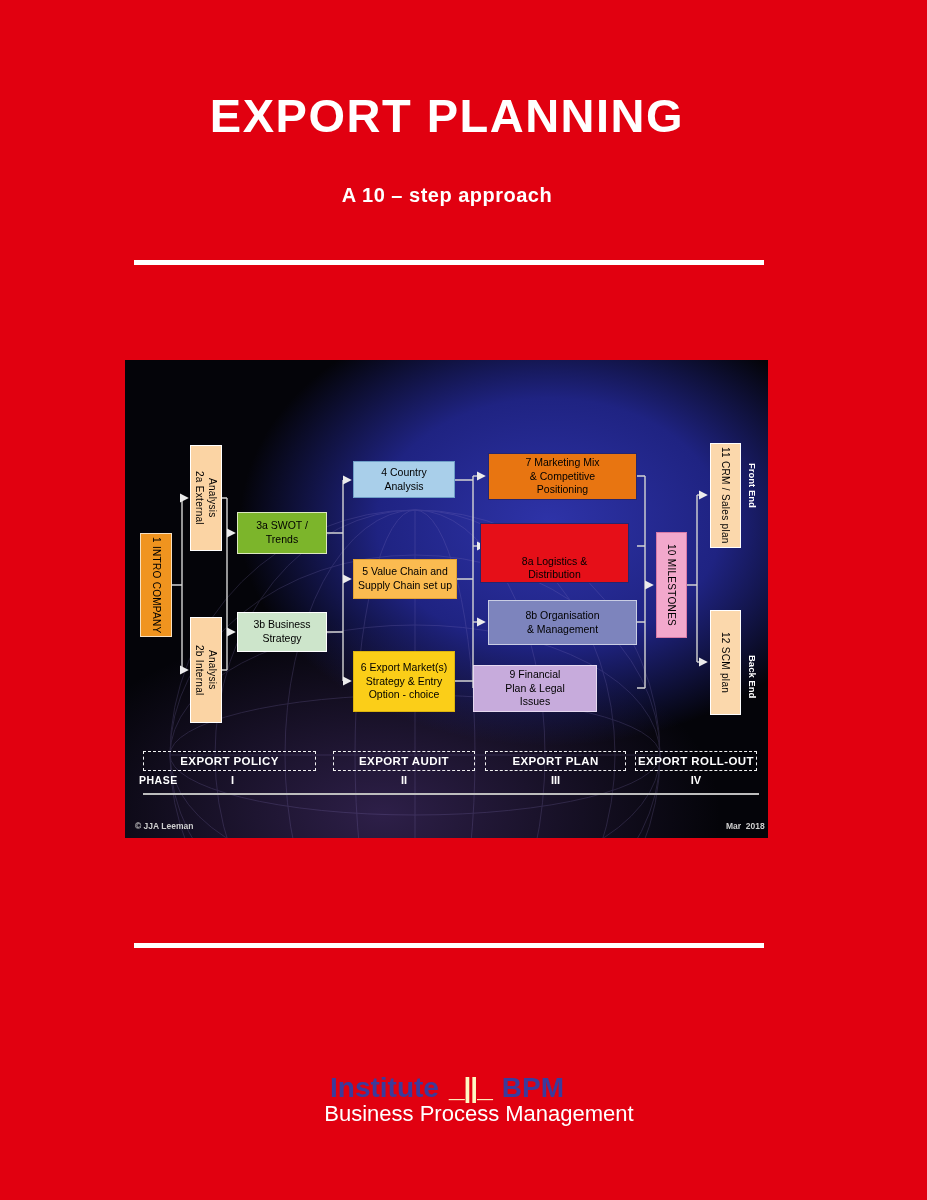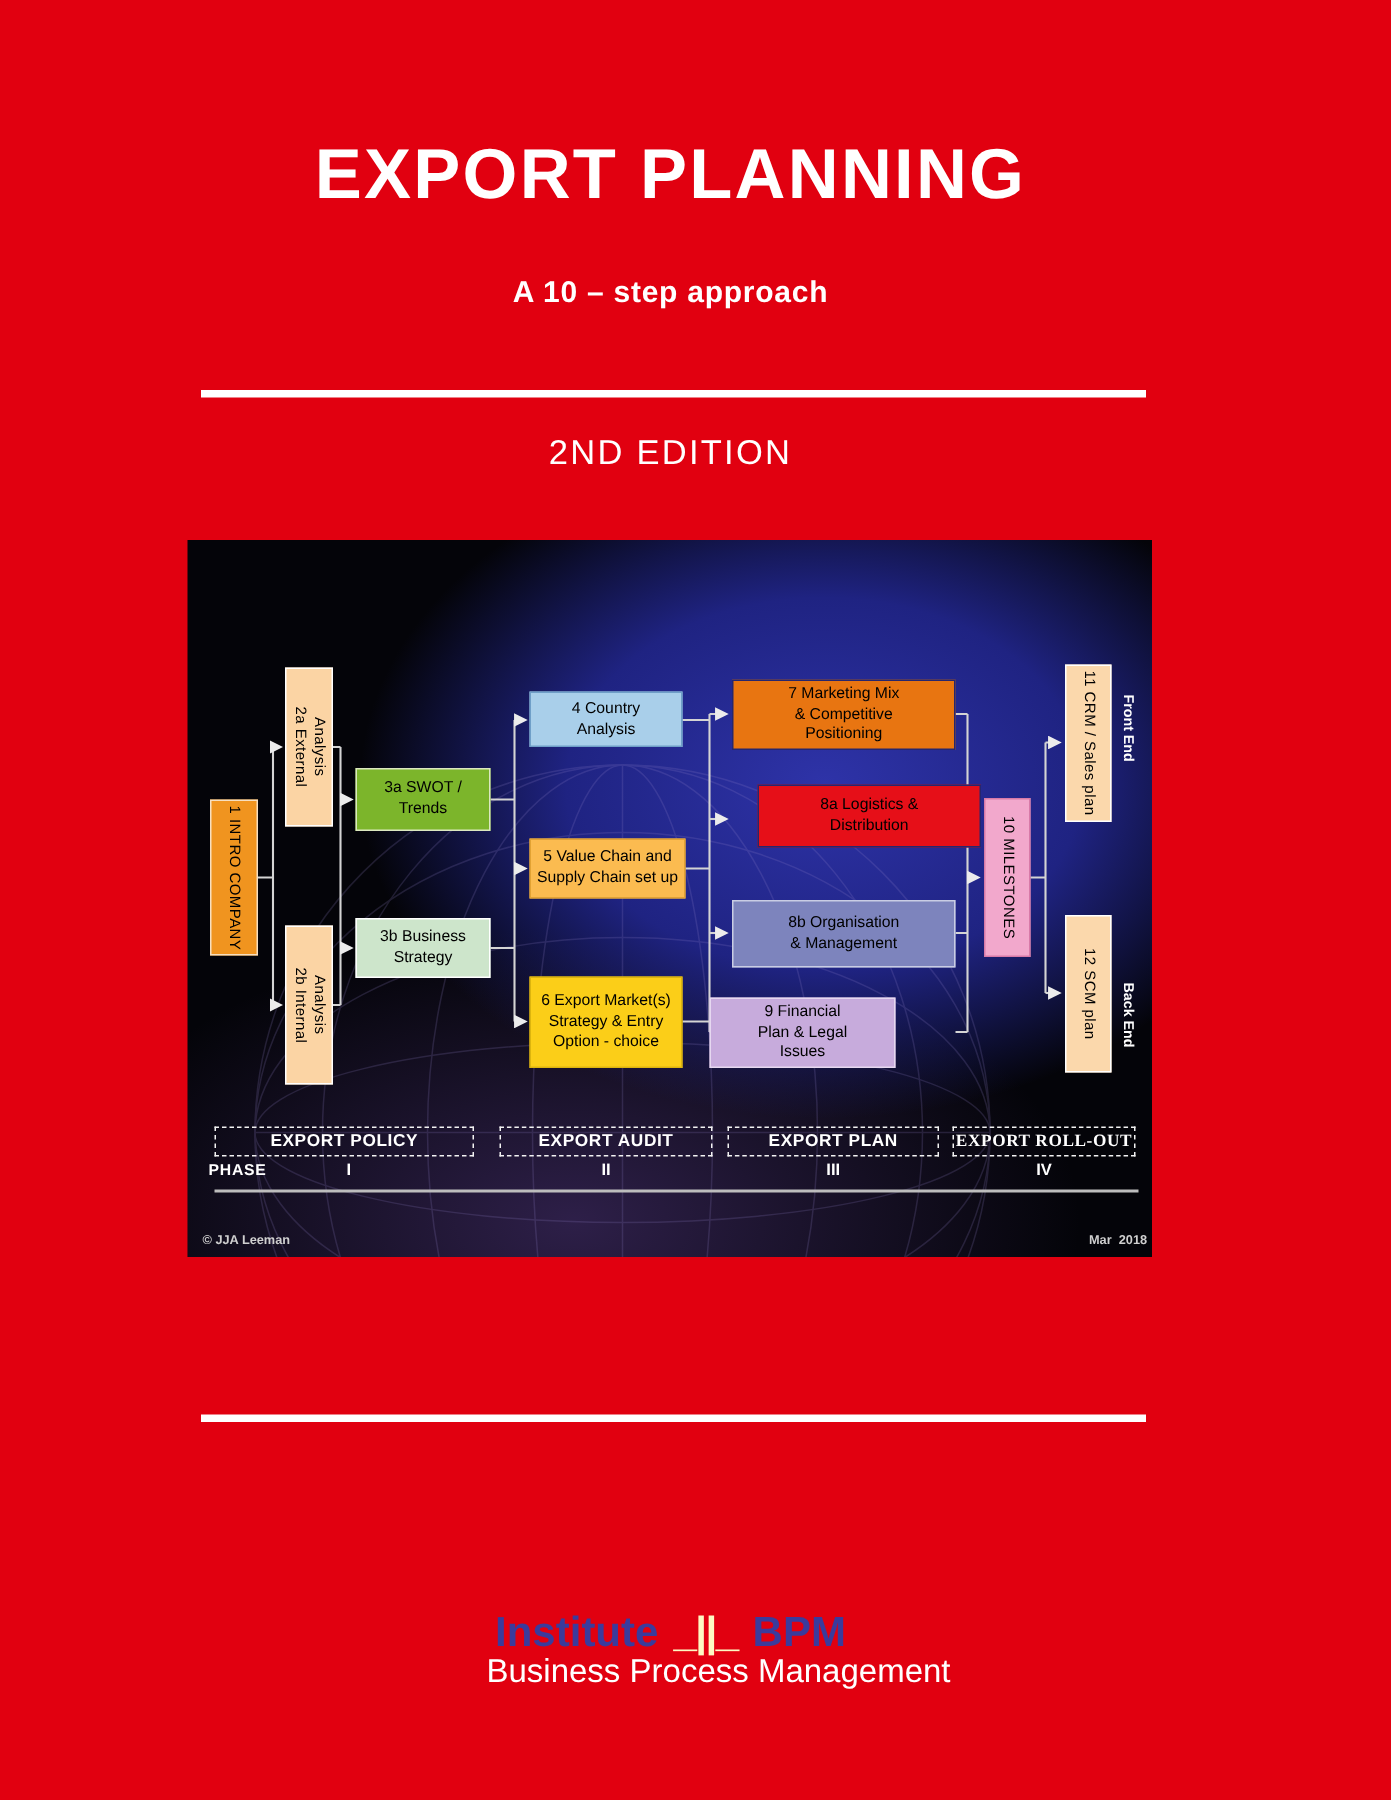--- a/index.html
+++ b/index.html
@@ -57,21 +57,20 @@
   .credit-right{left:601px; top:461px;}
 </style>
 </head>
 <body>
 
 <div class="page">
   <div class="content">
     <div class="ctext title">EXPORT PLANNING</div>
     <div class="ctext subtitle">A 10 – step approach</div>
     <div class="rule rule1"></div>
-    <div class="ctext edition">2ND EDITION</div>
 
     <div class="diagram">
       <svg width="643" height="478" viewBox="0 0 643 478">
         <defs>
           <marker id="arr" viewBox="0 0 10 10" refX="8" refY="5" markerWidth="6.5" markerHeight="6.5" orient="auto">
             <path d="M0,0 L10,5 L0,10 z" fill="#ececec"></path>
           </marker>
         </defs>
         <g opacity="0.20" stroke="#9080c8" fill="none" stroke-width="1" transform="translate(290,395)">
           <circle r="245"></circle>
@@ -133,21 +132,21 @@
           <div class="dbox" style="left: 228px; top: 291px; width: 102px; height: 61px; background: rgb(251, 206, 24); border-color: rgb(220, 180, 14);">
             <span>6 Export Market(s)
 Strategy &amp; Entry
 Option - choice</span>
           </div>
           <div class="dbox" style="left: 363px; top: 93px; width: 149px; height: 47px; background: rgb(232, 117, 17); border-color: rgb(38, 38, 110);">
             <span>7 Marketing Mix
 &amp; Competitive
 Positioning</span>
           </div>
-          <div class="dbox" style="left: 380px; top: 163px; width: 149px; height: 42px; background: rgb(230, 15, 24); border-color: rgb(38, 38, 110);">
+          <div class="dbox" style="left: 355px; top: 163px; width: 149px; height: 60px; background: rgb(230, 15, 24); border-color: rgb(38, 38, 110); align-items: flex-end;">
             <span>8a Logistics &amp;
 Distribution</span>
           </div>
           <div class="dbox" style="left: 363px; top: 240px; width: 149px; height: 45px; background: rgb(125, 132, 189); border-color: rgb(201, 205, 228);">
             <span>8b Organisation
 &amp; Management</span>
           </div>
           <div class="dbox" style="left: 348px; top: 305px; width: 124px; height: 47px; background: rgb(199, 171, 220); border-color: rgb(230, 216, 240);">
             <span>9 Financial
 Plan &amp; Legal
@@ -175,21 +174,21 @@
           </div>
           <div class="numeral" style="left: 87.5px;">I</div>
           <div class="phasebox" style="left: 208px; width: 142px;">
             <span>EXPORT AUDIT</span>
           </div>
           <div class="numeral" style="left: 259px;">II</div>
           <div class="phasebox" style="left: 360px; width: 141px;">
             <span>EXPORT PLAN</span>
           </div>
           <div class="numeral" style="left: 410.5px;">III</div>
-          <div class="phasebox" style="left: 510px; width: 122px; font-family: Liberation Serif, serif;">
+          <div class="phasebox" style="left: 510px; width: 122px;">
             <span>EXPORT ROLL-OUT</span>
           </div>
           <div class="numeral" style="left: 551px;">IV</div>
         </div>
       <div class="phaseword">PHASE</div>
       <div class="philine"></div>
       <div class="smallcredit credit-left">© JJA Leeman</div>
       <div class="smallcredit credit-right">Mar  2018</div>
     </div>
 

